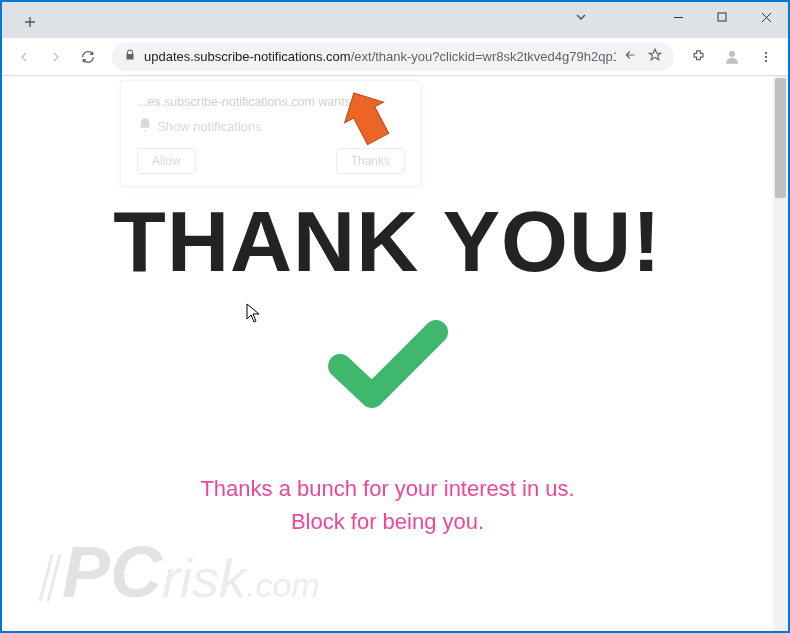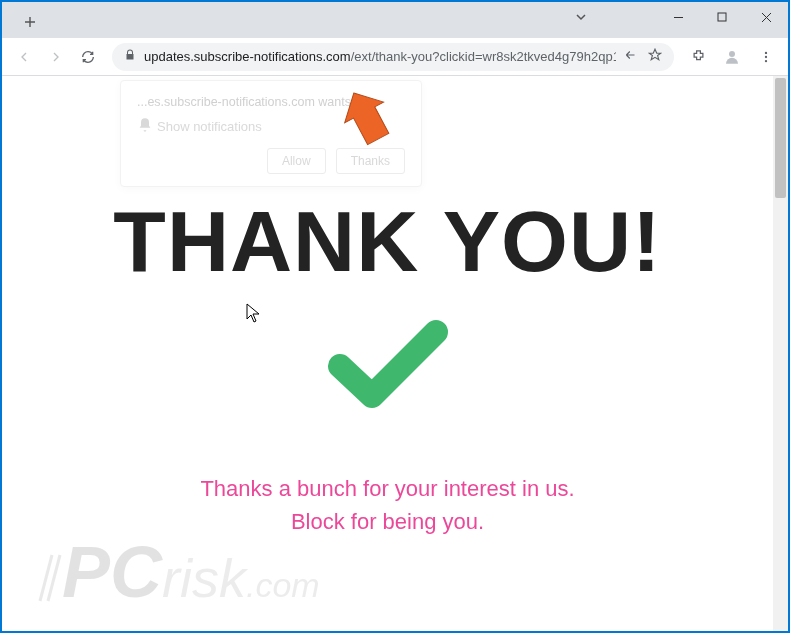--- a/index.html
+++ b/index.html
@@ -186,22 +186,22 @@
     .notif-row {
       display: flex;
       align-items: center;
       gap: 4px;
       margin-bottom: 12px;
     }
     .notif-bell { color: #bbb; }
     .notif-text { color: #bbb; }
     .notif-btns {
       display: flex;
-      justify-content: flex-end;
-      gap: 10px;
+      justify-content: space-between;
+      gap: 16px;
     }
     .notif-btn {
       border: 1px solid #ddd;
       border-radius: 3px;
       padding: 5px 14px;
       font-size: 12px;
       color: #bbb;
       background: #fff;
     }
     

